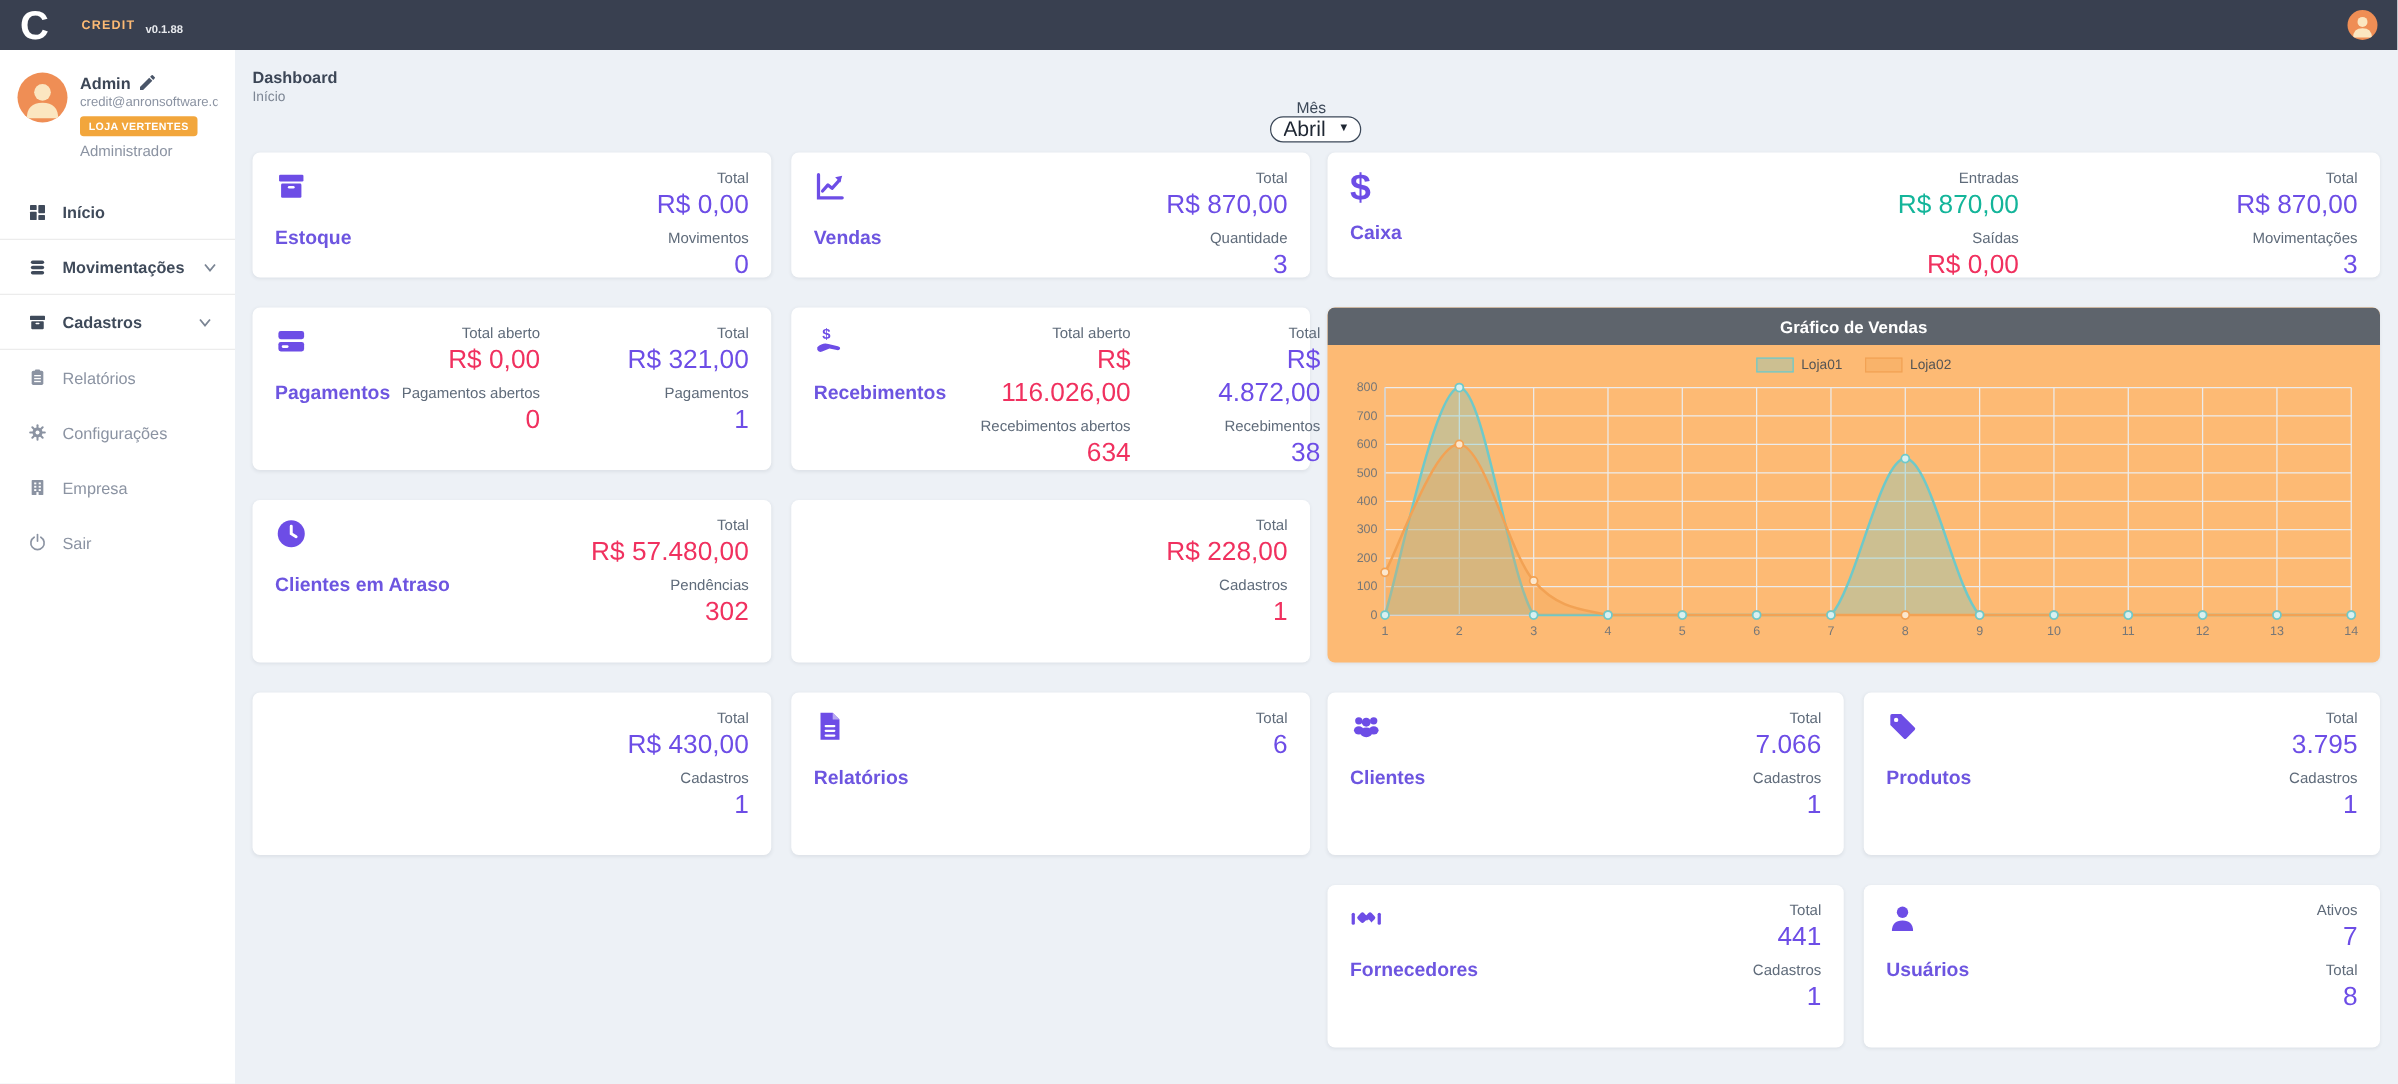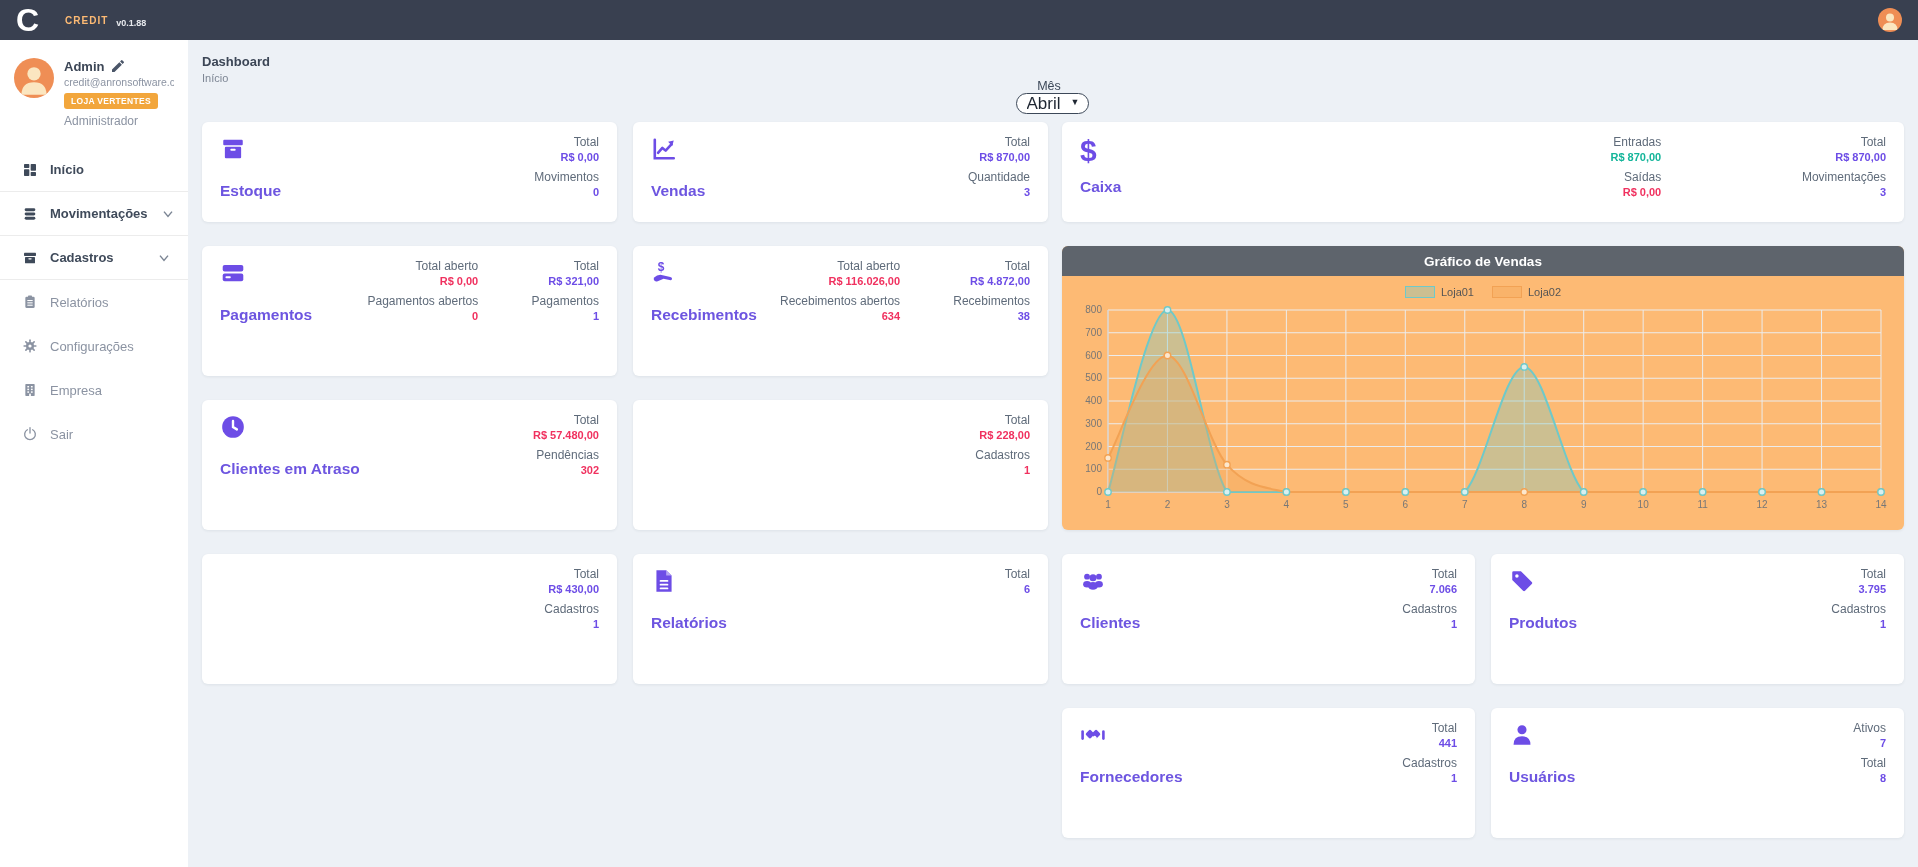--- a/index.html
+++ b/index.html
@@ -54,21 +54,21 @@
   .h100 { height:100px; }
   .h130 { height:130px; }
   .card-left { display:flex; flex-direction:column; }
   .card-ico { height:28px; display:flex; align-items:flex-start; }
   .card-title { margin-top:18px; font-size:15.5px; font-weight:bold; color:#6d55e0; white-space:nowrap; }
   .card-stats { display:flex; gap:26px; margin-left:auto; text-align:right; }
   .card-stats.spread { gap:130px; }
   .stat-col { display:flex; flex-direction:column; align-items:flex-end; }
   .stat-label { font-size:12px; color:#5f6b7a; margin-top:7px; line-height:1.15; }
   .stat-label:first-child { margin-top:0; }
-  .stat-value { font-size:11px; font-weight:bold; line-height:1.3;padding-left:44px; }
+  .stat-value { font-size:21px; font-weight:normal; line-height:1.3;padding-left:44px; }
   .c-purple { color:#6d4de6; } .c-red { color:#f0315f; } .c-green { color:#14b59a; }
 
   
   .chart-card { background:#fdba74; border-radius:6px; box-shadow:0 1px 3px rgba(40,50,70,.08); height:284px; overflow:hidden; }
   .chart-head { height:30px; background:#5e646c; color:#fff; font-size:13.5px; font-weight:bold; display:flex; align-items:center; justify-content:center; }
   .chart-body { padding:6px 14px 0 14px; }
   .legend { display:flex; justify-content:center; gap:18px; align-items:center; height:20px; }
   .legend-item { display:flex; align-items:center; gap:6px; font-size:11px; color:#555; cursor:pointer; }
   .legend-box { width:30px; height:12px; border:1.5px solid; display:inline-block; }
 

